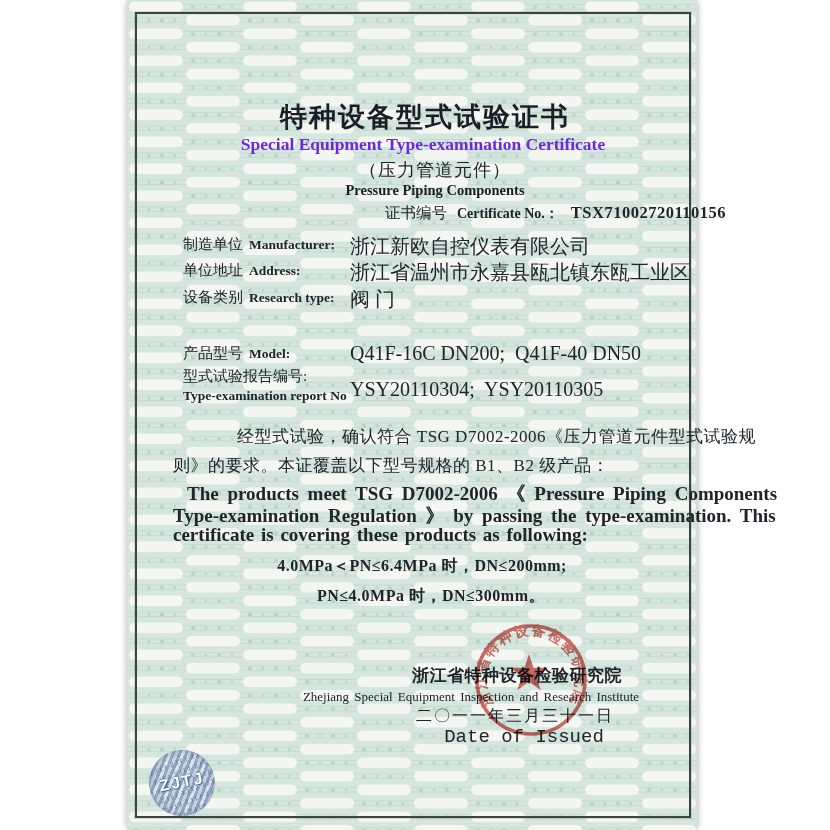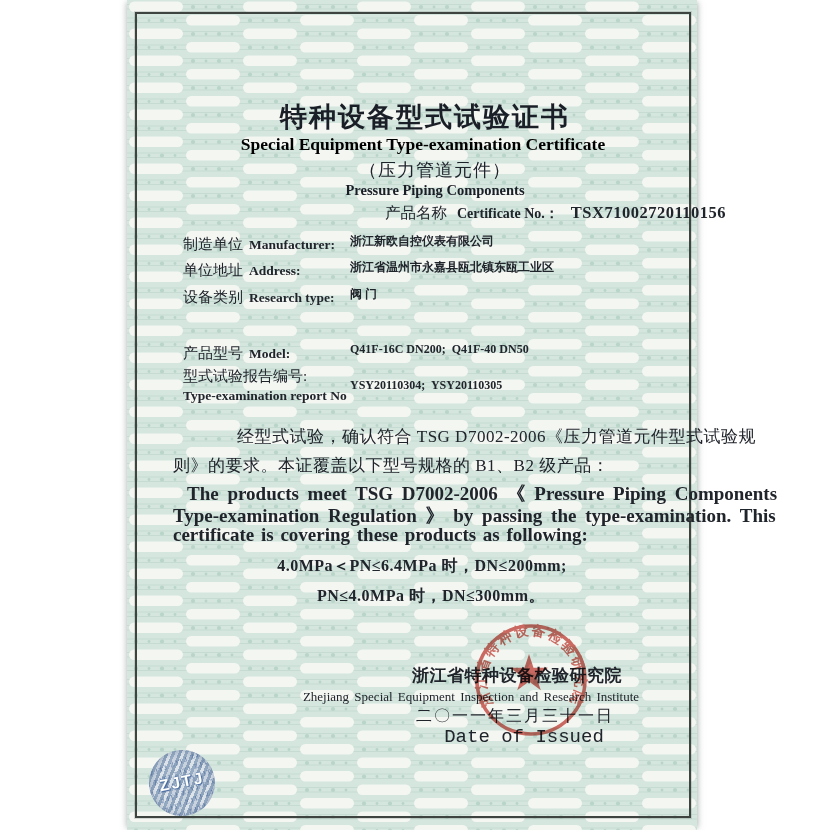--- a/index.html
+++ b/index.html
@@ -16,26 +16,26 @@
   }
   .pattern-svg{position:absolute;left:0;top:0;z-index:0;}
   .frame{
     position:absolute;left:8px;top:12px;width:552px;height:802px;
     border:2px solid #3e443f;z-index:1;
     box-shadow:0 0 0 1px rgba(95,105,100,.22);
   }
   .abs{position:absolute;z-index:2;white-space:nowrap;}
   .c{position:absolute;z-index:2;transform:translateX(-50%);white-space:nowrap;}
   .title-cn{font-size:27px;font-weight:bold;letter-spacing:2px;color:#1a1e26;}
-  .title-en{font-size:17.5px;font-weight:bold;color:#000000;}
+  .title-en{font-size:17.5px;font-weight:bold;color:#6d28d9;}
   .sub-cn{font-size:18px;color:#1c212a;letter-spacing:1px;}
   .sub-en{font-size:14.5px;font-weight:bold;color:#1a1e26;}
   .lab-cn{font-size:15px;}
   .lab-en{font-size:13.5px;font-weight:bold;margin-left:6px;}
-  .val{font-weight:bold;font-size:12px;white-space:pre;}
+  .val{font-weight:normal;font-size:20px;white-space:pre;}
   .cn-line{font-size:17px;letter-spacing:.5px;}
   .en-line{font-size:19px;font-weight:bold;word-spacing:4px;}
   .spec{font-size:16px;font-weight:bold;letter-spacing:.5px;}
   .inst-cn{font-size:17px;font-weight:bold;letter-spacing:.5px;}
   .inst-en{font-size:13px;word-spacing:2px;}
   .date-cn{font-size:16px;letter-spacing:2px;}
   .date-en{font-size:19px;font-family:Liberation Mono, monospace;}
   .stamp{position:absolute;left:336px;top:612px;z-index:3;mix-blend-mode:multiply;opacity:.88;}
   .sticker{
     position:absolute;left:22px;top:750px;width:66px;height:66px;border-radius:50%;
@@ -84,21 +84,21 @@
     </svg>
 
     <div class="frame"></div>
 
     <div class="c title-cn" style="left:298px;top:99px;">特种设备型式试验证书</div>
     <div class="c title-en" style="left:296px;top:134px;">Special Equipment Type-examination Certificate</div>
     <div class="c sub-cn" style="left:308px;top:158px;">（压力管道元件）</div>
     <div class="c sub-en" style="left:308px;top:182px;">Pressure Piping Components</div>
 
     <div class="abs" style="left:258px;top:203px;">
-      <span style="font-size:15.5px;">产品名称</span>
+      <span style="font-size:15.5px;">证书编号</span>
       <span style="font-size:14px;font-weight:bold;margin-left:6px;">Certificate No.：</span>
       <span style="font-size:16.5px;font-weight:bold;margin-left:8px;letter-spacing:.5px;">TSX71002720110156</span>
     </div>
 
     <div class="abs" style="left:56px;top:235px;">
       <span class="lab-cn">制造单位</span><span class="lab-en">Manufacturer:</span>
       <span class="val" style="position:absolute;left:167px;top:-2px;">浙江新欧自控仪表有限公司</span>
     </div>
     <div class="abs" style="left:56px;top:261px;">
       <span class="lab-cn">单位地址</span><span class="lab-en">Address:</span>

